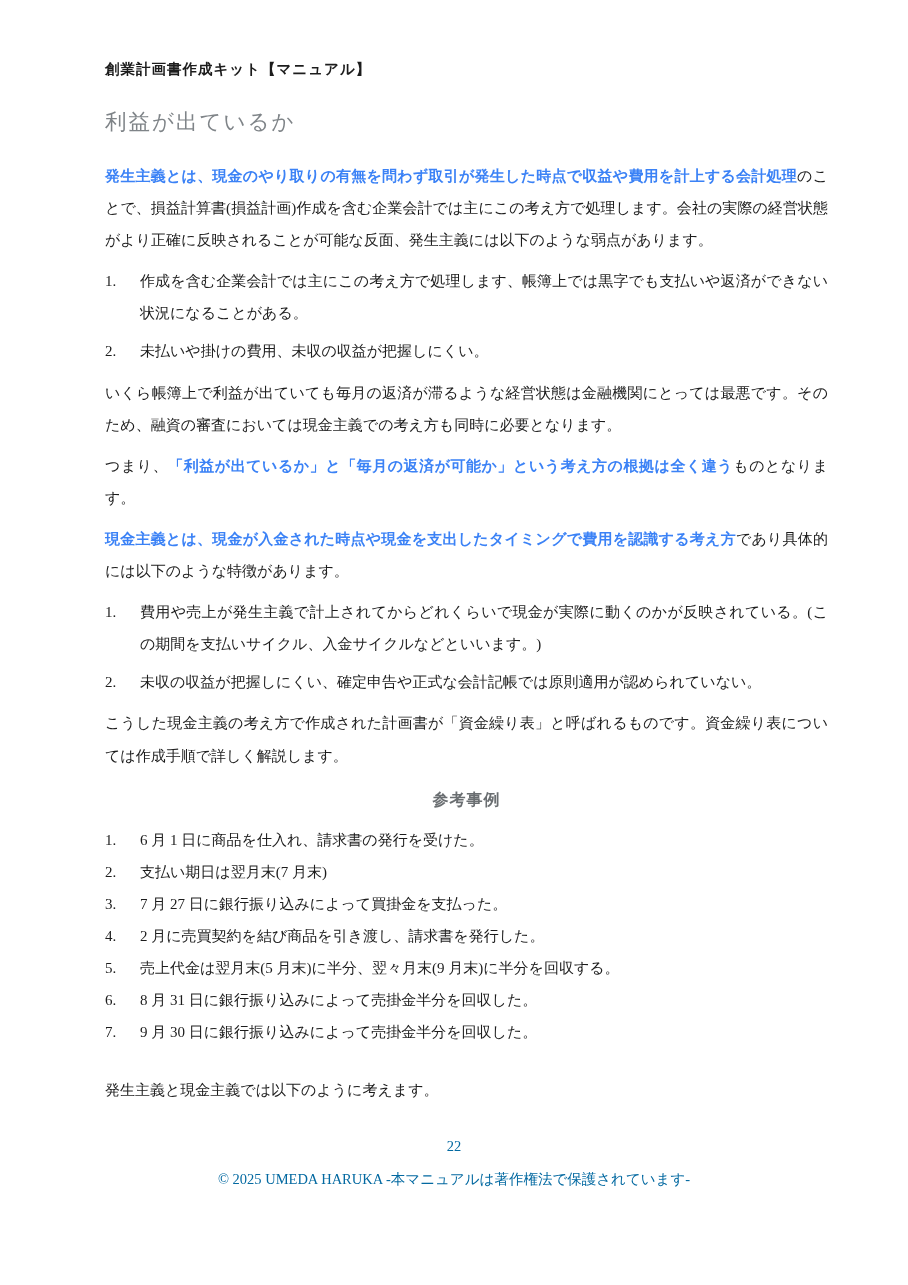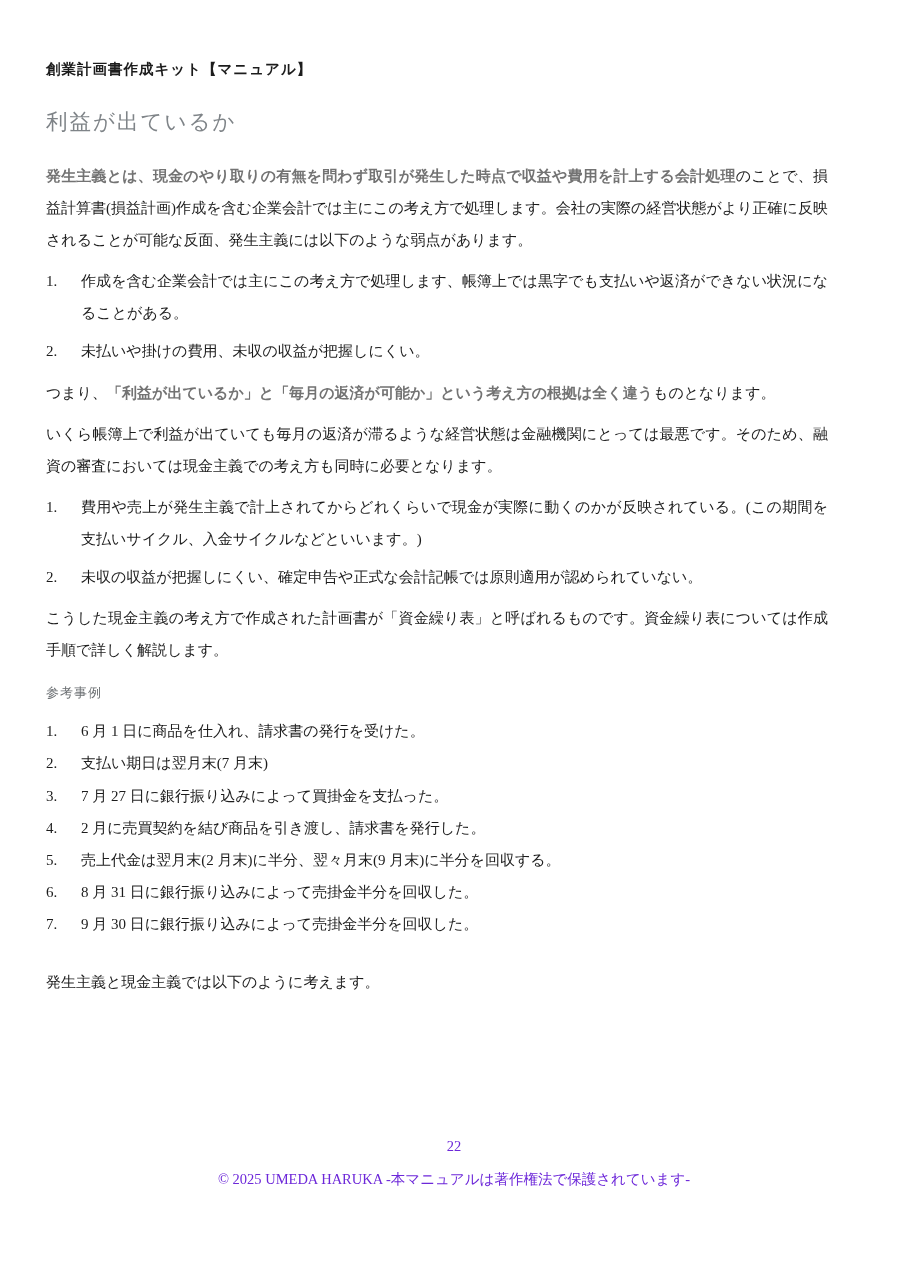--- a/index.html
+++ b/index.html
@@ -2,21 +2,21 @@
 <html><head>
 <meta charset="utf-8">
 <style>
   html, body { margin: 0; padding: 0; background: #ffffff; }
   .page {
     position: relative;
     width: 908px;
     height: 1285px;
     background: #ffffff;
     box-sizing: border-box;
-    padding: 60px 80px 0 46px;
+    padding: 60px 80px 0 105px;
     font-family: "Liberation Serif", "DejaVu Serif", serif;
     color: #1c1c1c;
     overflow: hidden;
   }
   .doc-header {
     font-size: 14.5px;
     font-weight: 600;
     letter-spacing: 1px;
     margin: 0 0 28px 0;
   }
@@ -26,46 +26,47 @@
     letter-spacing: 2px;
     color: #7f8488;
     margin: 0 0 24px 0;
   }
   .para {
     font-size: 15px;
     line-height: 2.14;
     text-align: justify;
     margin: 0 0 9px 0;
   }
-  .red { color: #737373; font-weight: bold; }
+  .red { color: #3b82f6; font-weight: bold; }
   .list { margin: 2px 0 9px 0; }
   .li {
     display: flex;
     font-size: 15px;
     line-height: 2.14;
     margin: 0 0 6px 0;
   }
   .li .num { flex: none; width: 35px; }
   .li .li-text { flex: 1; text-align: justify; }
   .example-list .li { margin: 0; }
   .subheading {
-    font-size: 13px;
-    font-weight: 400;
+    font-size: 16px;
+    font-weight: 700;
     letter-spacing: 1px;
     color: #6a6e71;
     margin: 18px 0 13px 0;
+    text-align: center;
   }
   .closing { margin-top: 26px; }
   .footer {
     position: absolute;
     left: 0; right: 0;
     bottom: 84px;
     text-align: center;
     font-size: 14.5px;
-    color: #6d28d9;
+    color: #0369a1;
   }
   .page-number { margin: 0 0 15px 0; }
   .copyright { margin: 12px; }
 </style>
 </head>
 <body>
 
 <div class="page">
 
   <div class="doc-header">創業計画書作成キット【マニュアル】</div>
@@ -78,24 +79,25 @@
     <div class="li">
       <span class="num">1.</span>
       <span class="li-text">作成を含む企業会計では主にこの考え方で処理します、帳簿上では黒字でも支払いや返済ができない状況になることがある。</span>
     </div>
     <div class="li">
       <span class="num">2.</span>
       <span class="li-text">未払いや掛けの費用、未収の収益が把握しにくい。</span>
     </div>
   </div>
 
+  <p class="para">いくら帳簿上で利益が出ていても毎月の返済が滞るような経営状態は金融機関にとっては最悪です。そのため、融資の審査においては現金主義での考え方も同時に必要となります。</p>
+
   <p class="para"><span>つまり、</span><span class="red">「利益が出ているか」と「毎月の返済が可能か」という考え方の根拠は全く違う</span><span>ものとなります。</span></p>
 
-  <p class="para">いくら帳簿上で利益が出ていても毎月の返済が滞るような経営状態は金融機関にとっては最悪です。そのため、融資の審査においては現金主義での考え方も同時に必要となります。</p>
-
+  <p class="para"><span class="red">現金主義とは、現金が入金された時点や現金を支出したタイミングで費用を認識する考え方</span><span>であり具体的には以下のような特徴があります。</span></p>
 
   <div class="list">
     <div class="li">
       <span class="num">1.</span>
       <span class="li-text">費用や売上が発生主義で計上されてからどれくらいで現金が実際に動くのかが反映されている。(この期間を支払いサイクル、入金サイクルなどといいます。)</span>
     </div>
     <div class="li">
       <span class="num">2.</span>
       <span class="li-text">未収の収益が把握しにくい、確定申告や正式な会計記帳では原則適用が認められていない。</span>
     </div>
@@ -117,21 +119,21 @@
     <div class="li">
       <span class="num">3.</span>
       <span class="li-text">7 月 27 日に銀行振り込みによって買掛金を支払った。</span>
     </div>
     <div class="li">
       <span class="num">4.</span>
       <span class="li-text">2 月に売買契約を結び商品を引き渡し、請求書を発行した。</span>
     </div>
     <div class="li">
       <span class="num">5.</span>
-      <span class="li-text">売上代金は翌月末(2 月末)に半分、翌々月末(9 月末)に半分を回収する。</span>
+      <span class="li-text">売上代金は翌月末(5 月末)に半分、翌々月末(9 月末)に半分を回収する。</span>
     </div>
     <div class="li">
       <span class="num">6.</span>
       <span class="li-text">8 月 31 日に銀行振り込みによって売掛金半分を回収した。</span>
     </div>
     <div class="li">
       <span class="num">7.</span>
       <span class="li-text">9 月 30 日に銀行振り込みによって売掛金半分を回収した。</span>
     </div>
   </div>

